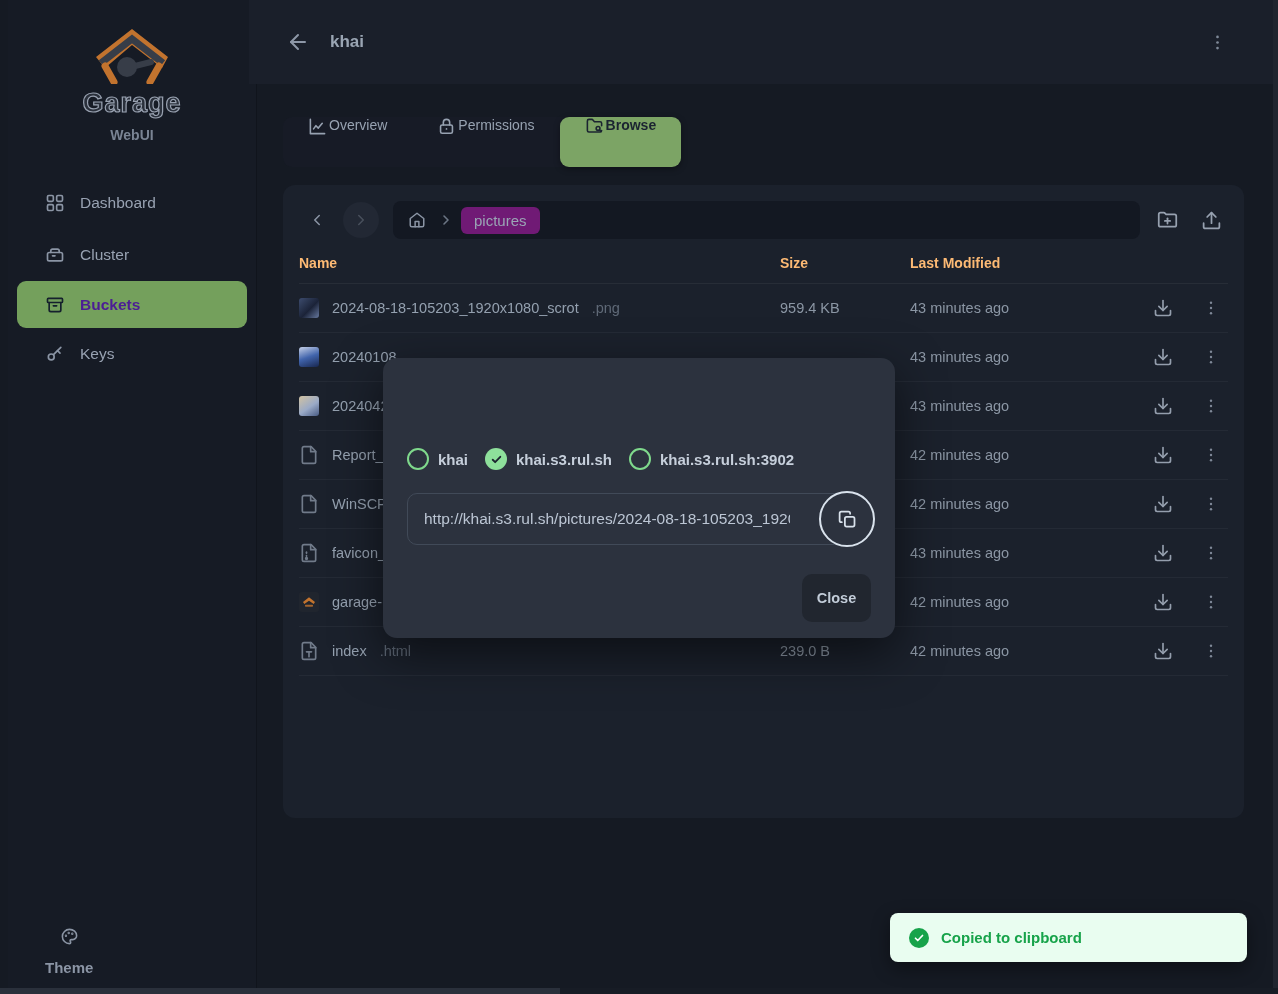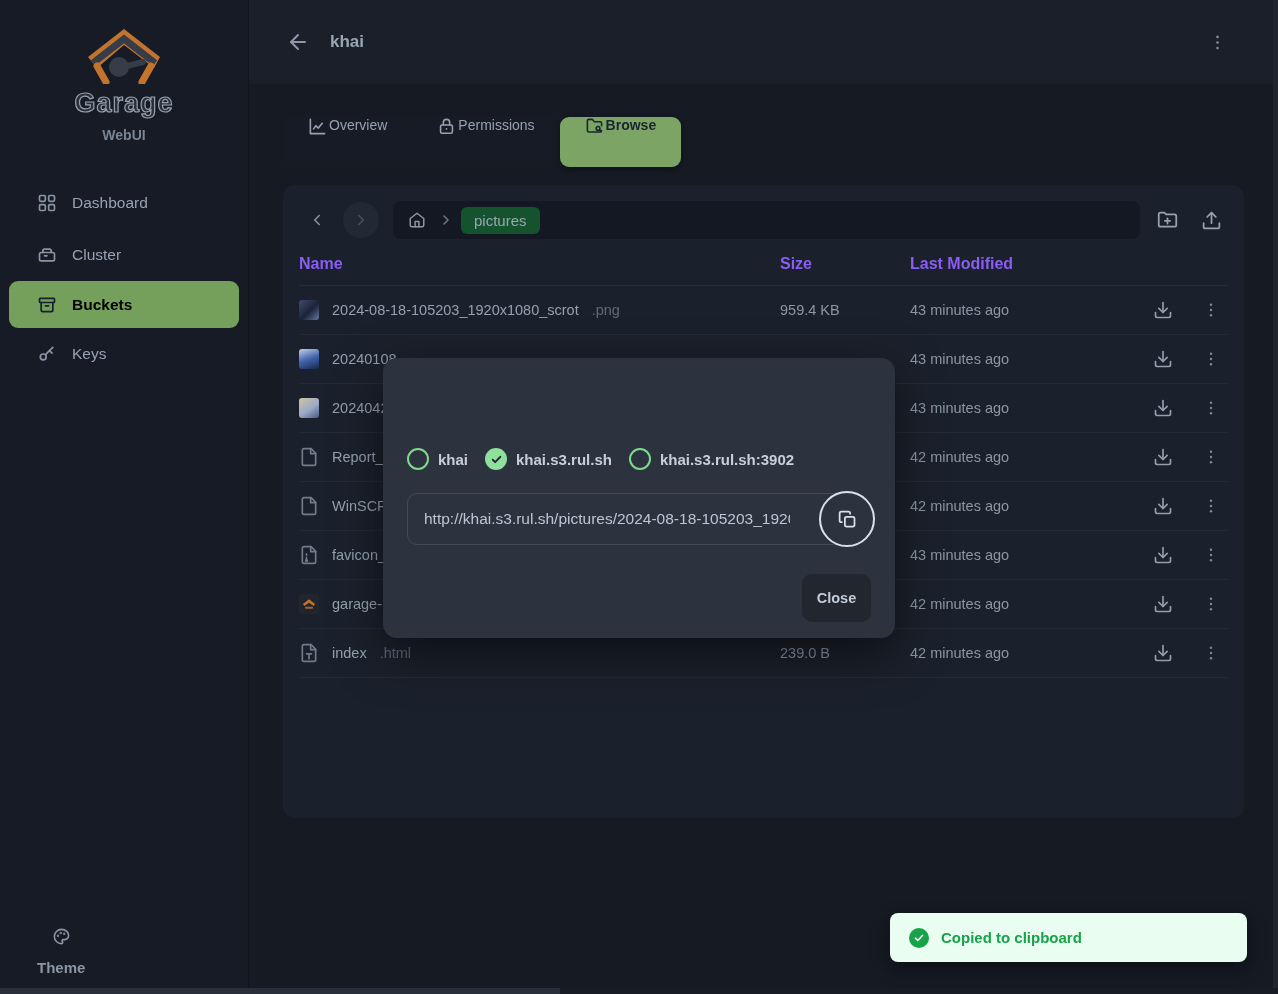--- a/index.html
+++ b/index.html
@@ -5,33 +5,33 @@
   * { box-sizing: border-box; margin: 0; padding: 0; }
   html,body { width:1278px; height:994px; }
   body {
     font-family: "Liberation Sans", "DejaVu Sans", sans-serif;
     background:#151a23; color:#9aa5b5; overflow:hidden; position:relative;
   }
   svg { display:block; }
   .app { position:absolute; inset:0; }
 
   
-  .sidebar { position:absolute; left:0; top:0; width:249px; height:100%;
+  .sidebar { position:absolute; left:8px; top:0; width:249px; height:100%;
     background:#161b25; border-right:1px solid #10141c; }
   .logo-wrap { padding-top:22px; text-align:center; }
   .logo-wrap svg { margin:0 auto; }
   .brand { font-size:27px; font-weight:700; color:#2a303b; letter-spacing:1px;
     -webkit-text-stroke:1.2px #98a1b0; margin-top:4px; }
   .subtitle { font-size:14px; font-weight:700; color:#7a8494; margin-top:8px; }
   .nav { margin-top:34px; }
   .nav-item { display:flex; align-items:center; gap:15px; height:52px;
     padding-left:37px; color:#98a2b2; font-size:15.5px; font-weight:500; cursor:pointer; }
   .nav-item .nicon { width:20px; height:20px; color:#8b95a5; }
   .nav-item.active { margin:0 9px; padding-left:28px; height:47px; border-radius:9px;
-    background:#74a05c; color:#000000; font-weight:600; }
+    background:#74a05c; color:#4c1d95; font-weight:600; }
   .nav-item.active .nicon { color:#15202d; }
   .theme-row { position:absolute; left:37px; bottom:18px; display:flex;
     align-items:center; gap:13px; color:#8b95a5; font-size:15px; font-weight:600; cursor:pointer;flex-direction:column; }
 
   
   .main { position:absolute; left:249px; top:0; width:1029px; height:100%; }
   .topbar { height:84px; background:#1a1f2a; display:flex; align-items:center;
     padding:0 47px 0 34px; }
   .back-btn { width:30px; height:30px; color:#8d97a7; cursor:pointer;
     display:flex; align-items:center; justify-content:center; }
@@ -55,29 +55,29 @@
     padding:16px; position:relative; }
   .toolbar { display:flex; align-items:center; height:38px; }
   .nav-circle { width:36px; height:36px; border-radius:50%; display:flex;
     align-items:center; justify-content:center; color:#8b95a5; cursor:pointer; flex:0 0 auto; }
   .nav-circle.disabled { background:#222834; color:#49505c; cursor:default; margin-left:8px; }
   .crumbbar { flex:1; height:38px; background:#131822; border-radius:8px; margin-left:14px;
     display:flex; align-items:center; padding:0 10px; gap:7px; }
   .crumb-home { width:28px; height:28px; display:flex; align-items:center;
     justify-content:center; color:#8b95a5; cursor:pointer; }
   .crumb-sep { color:#6b7584; width:16px; height:16px; }
-  .crumb-chip { background:#14532d; border-radius:6px; padding:5px 13px; color:#9aa5b5;
+  .crumb-chip { background:#701a75; border-radius:6px; padding:5px 13px; color:#9aa5b5;
     font-size:15px; cursor:pointer; }
   .tool-icon-btn { width:34px; height:34px; display:flex; align-items:center;
     justify-content:center; color:#97a1b0; cursor:pointer; margin-left:10px; }
 
   
   .thead, .trow { display:grid; grid-template-columns:481px 130px 240px 1fr;
     align-items:center; }
-  .thead { padding:16px 0 12px 0; color:#8b5cf6; font-size:16px; font-weight:700;
+  .thead { padding:16px 0 12px 0; color:#fdba74; font-size:14px; font-weight:700;
     border-bottom:1px solid rgba(255,255,255,.055); }
   .trow { height:49px; border-bottom:1px solid rgba(255,255,255,.045);
     color:#8c97a6; font-size:14.5px; cursor:pointer; }
   .cell-name { display:flex; align-items:center; gap:13px; overflow:hidden; white-space:nowrap; }
   .fname { color:#94a0af; }
   .fext { color:#5f6977; }
   .cell-size, .cell-mod { color:#8b96a4; }
   .cell-actions { display:flex; justify-content:flex-end; align-items:center;
     gap:29px; padding-right:8px; }
   .row-icon-btn { width:20px; height:20px; color:#949ead; cursor:pointer; }

